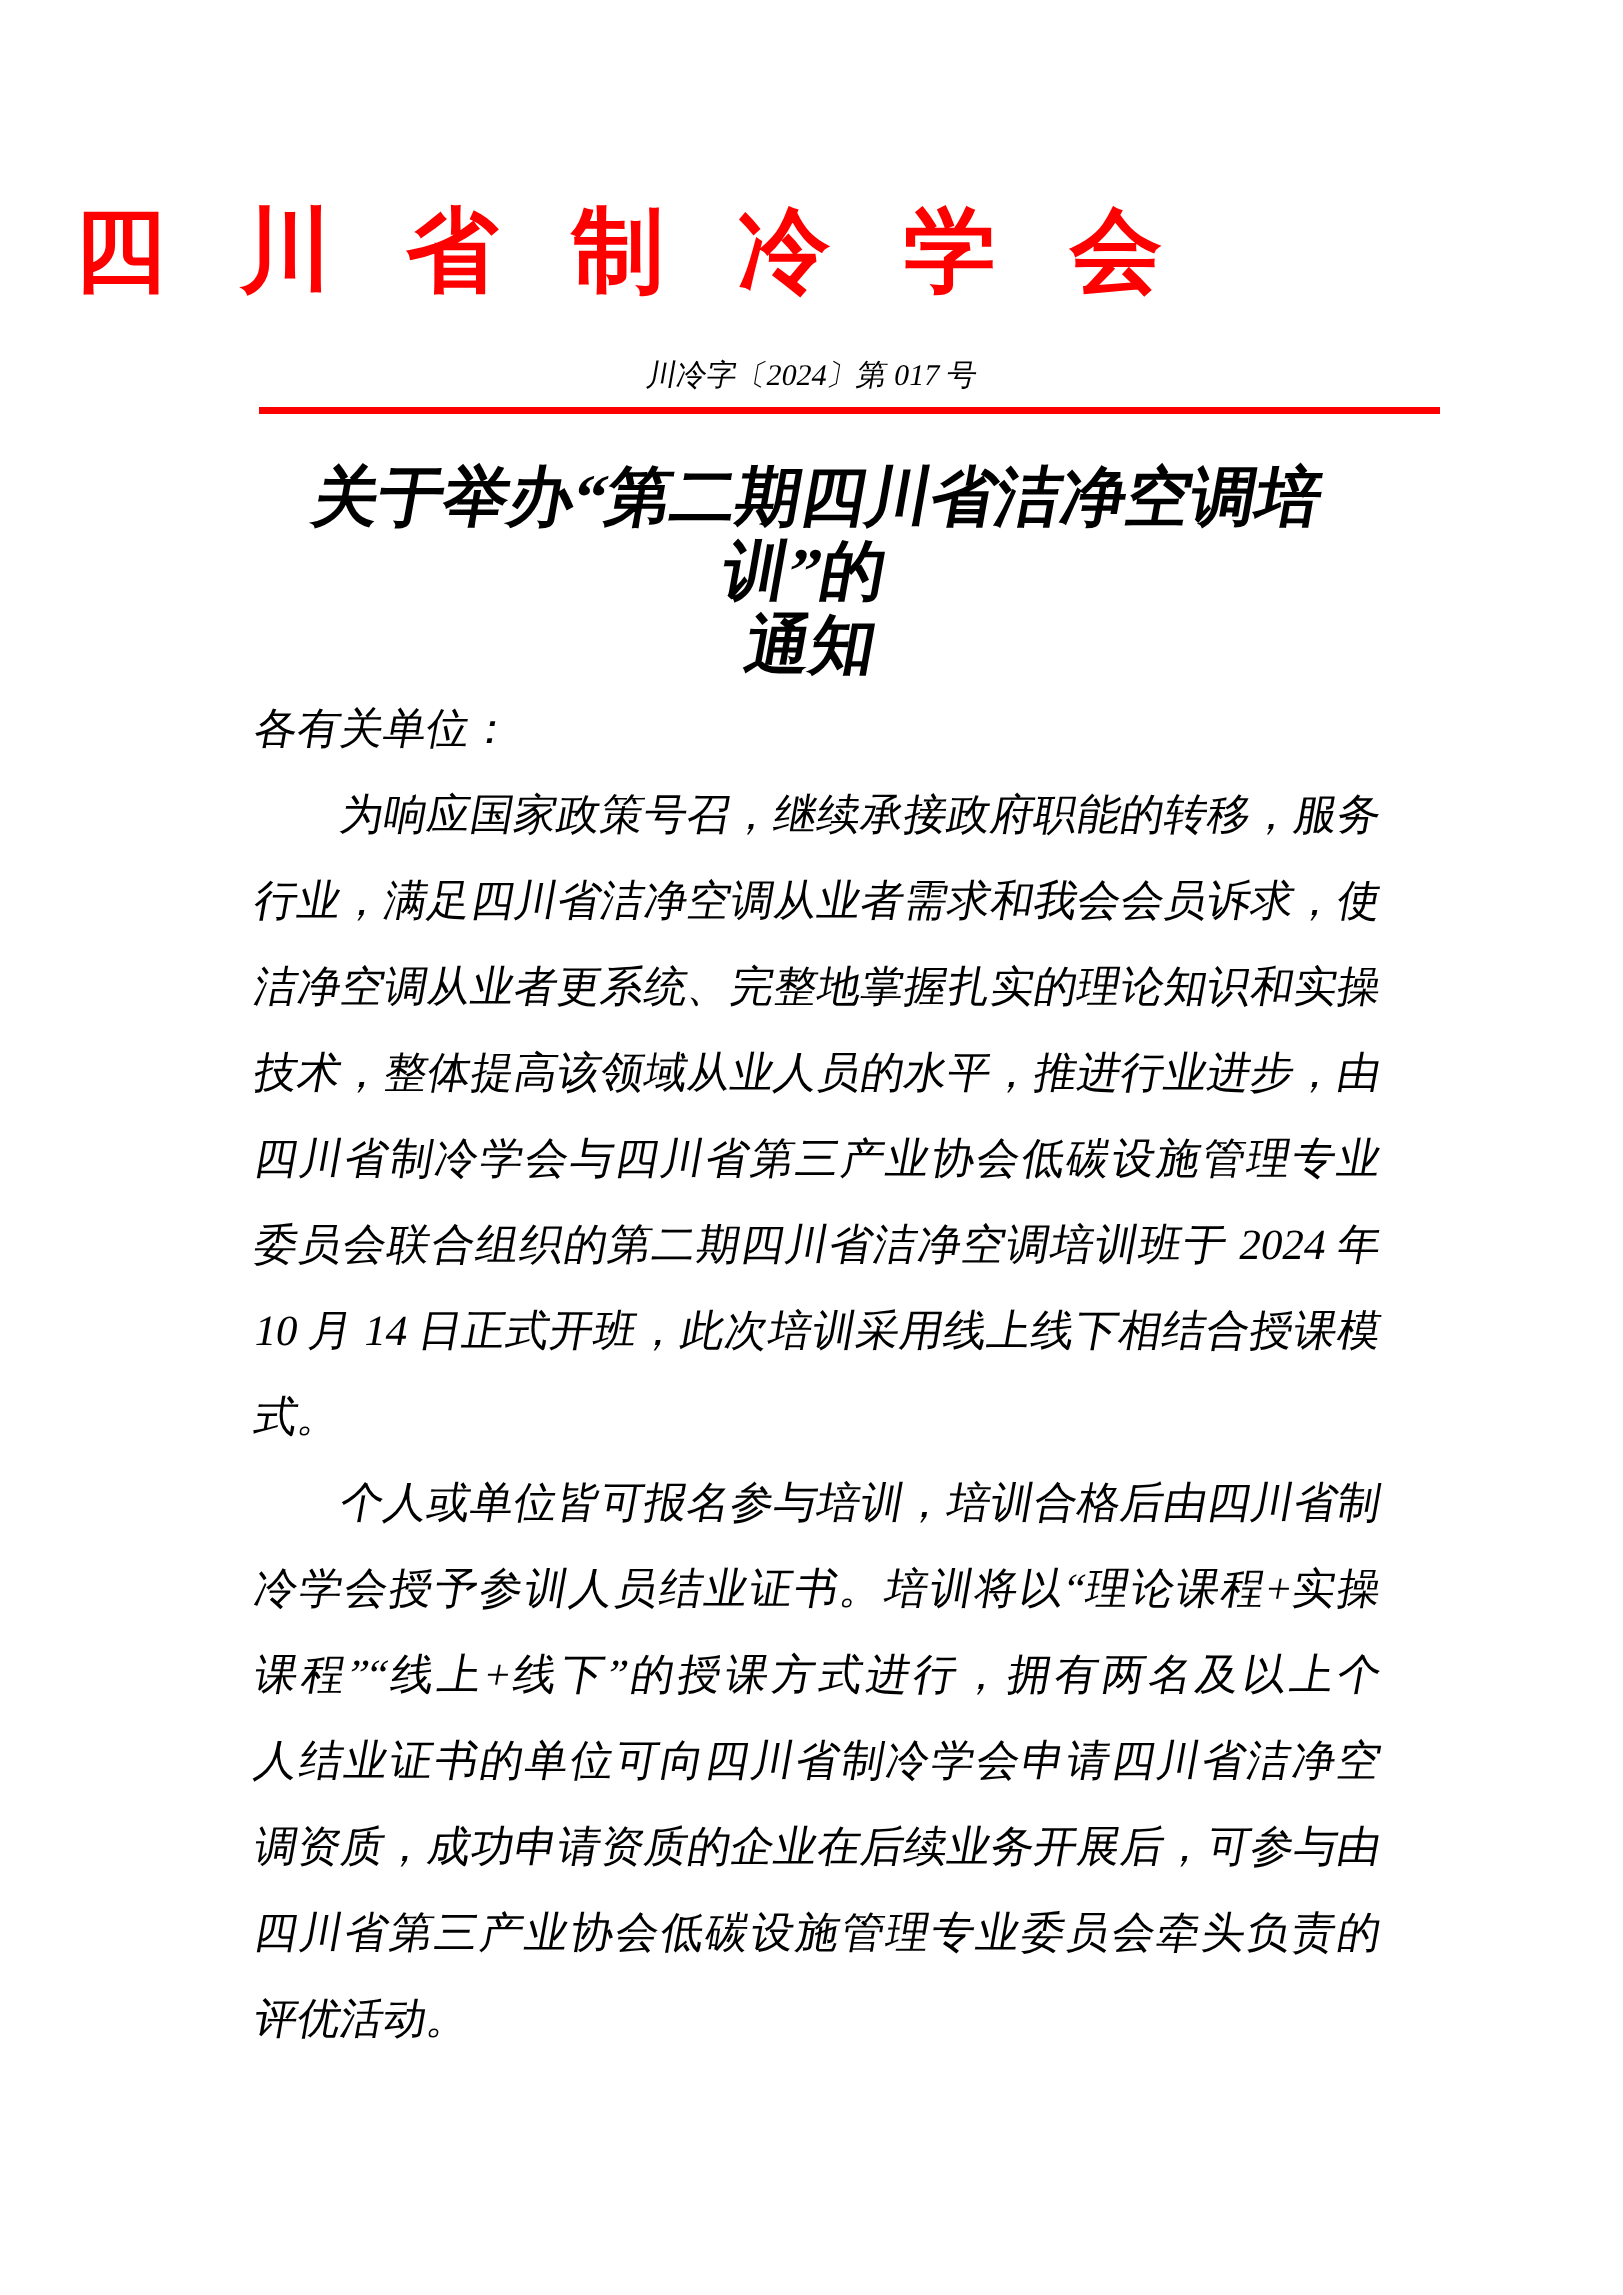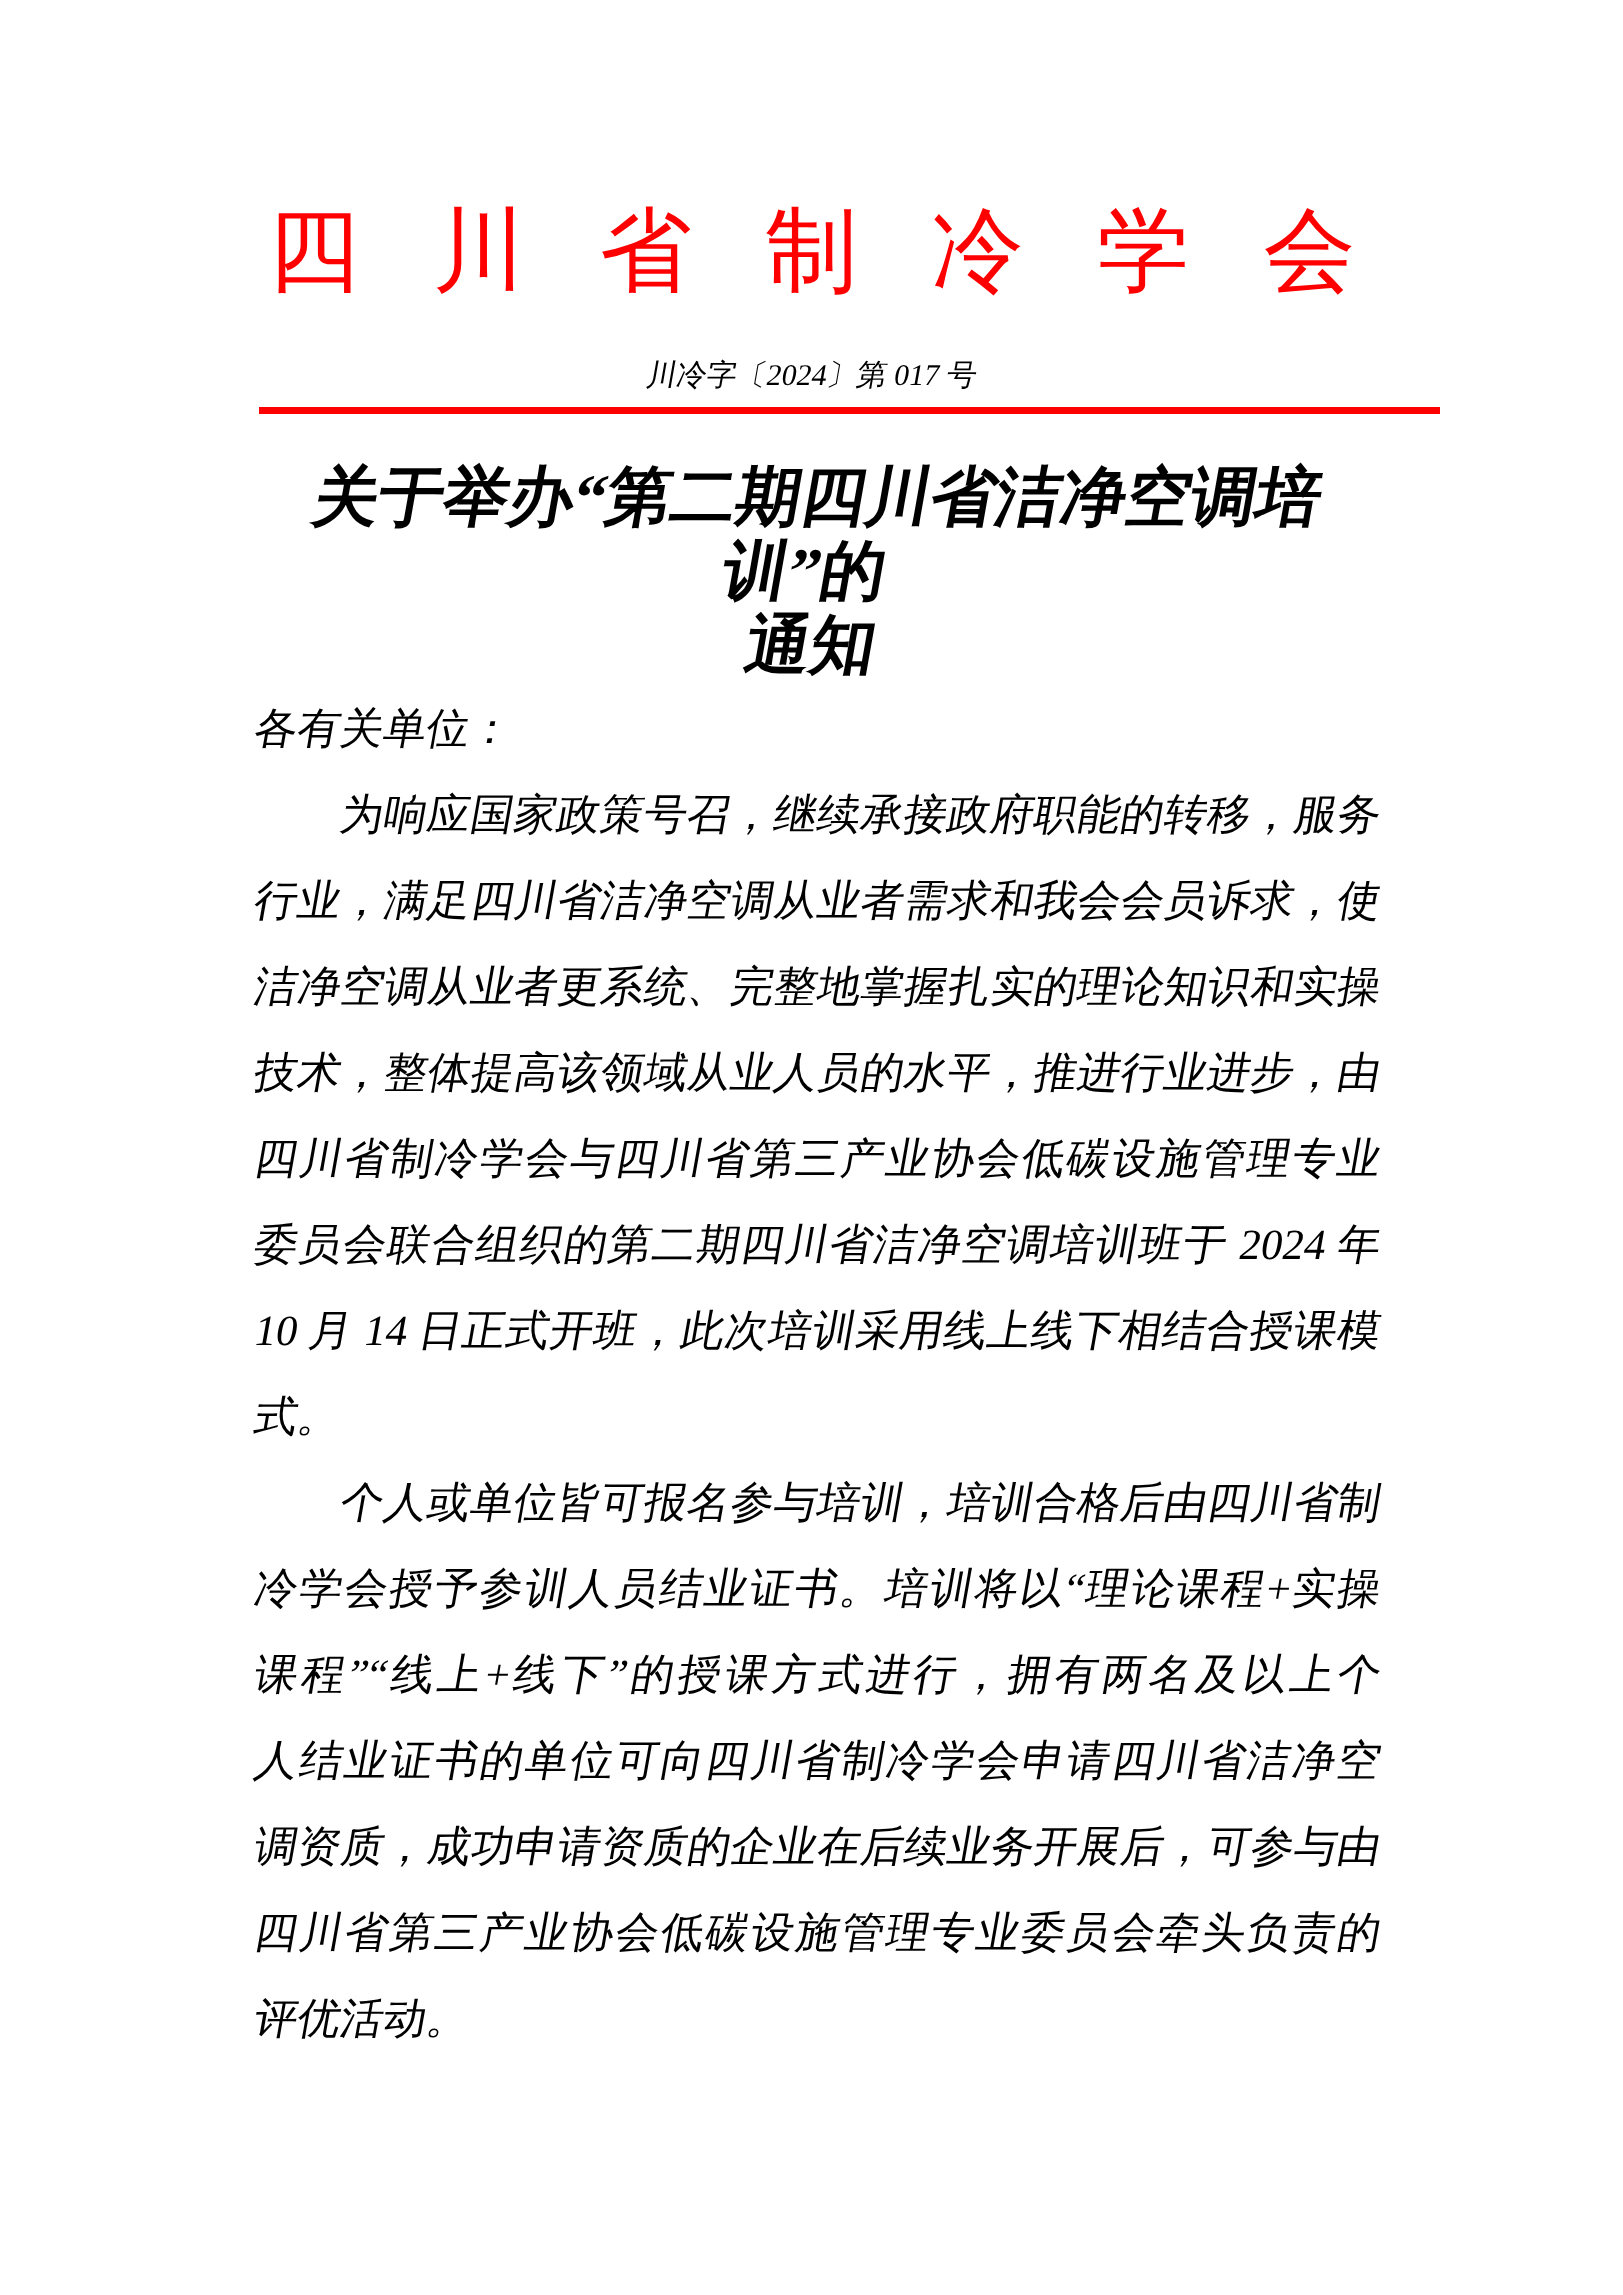--- a/index.html
+++ b/index.html
@@ -17,23 +17,22 @@
     overflow: hidden;
   }
   
   .org-name {
     position: absolute;
     left: 0;
     right: 0;
     top: 196px;
     height: 111px;
     line-height: 111px;
-    text-align: center;
     font-size: 92px;
-    font-weight: normal;
+    font-weight: bold;
     color: #ff0000;
     letter-spacing: 74px;
     padding-left: 74px;
     white-space: nowrap;
   }
   
   .doc-number {
     position: absolute;
     left: 0;
     right: 0;

